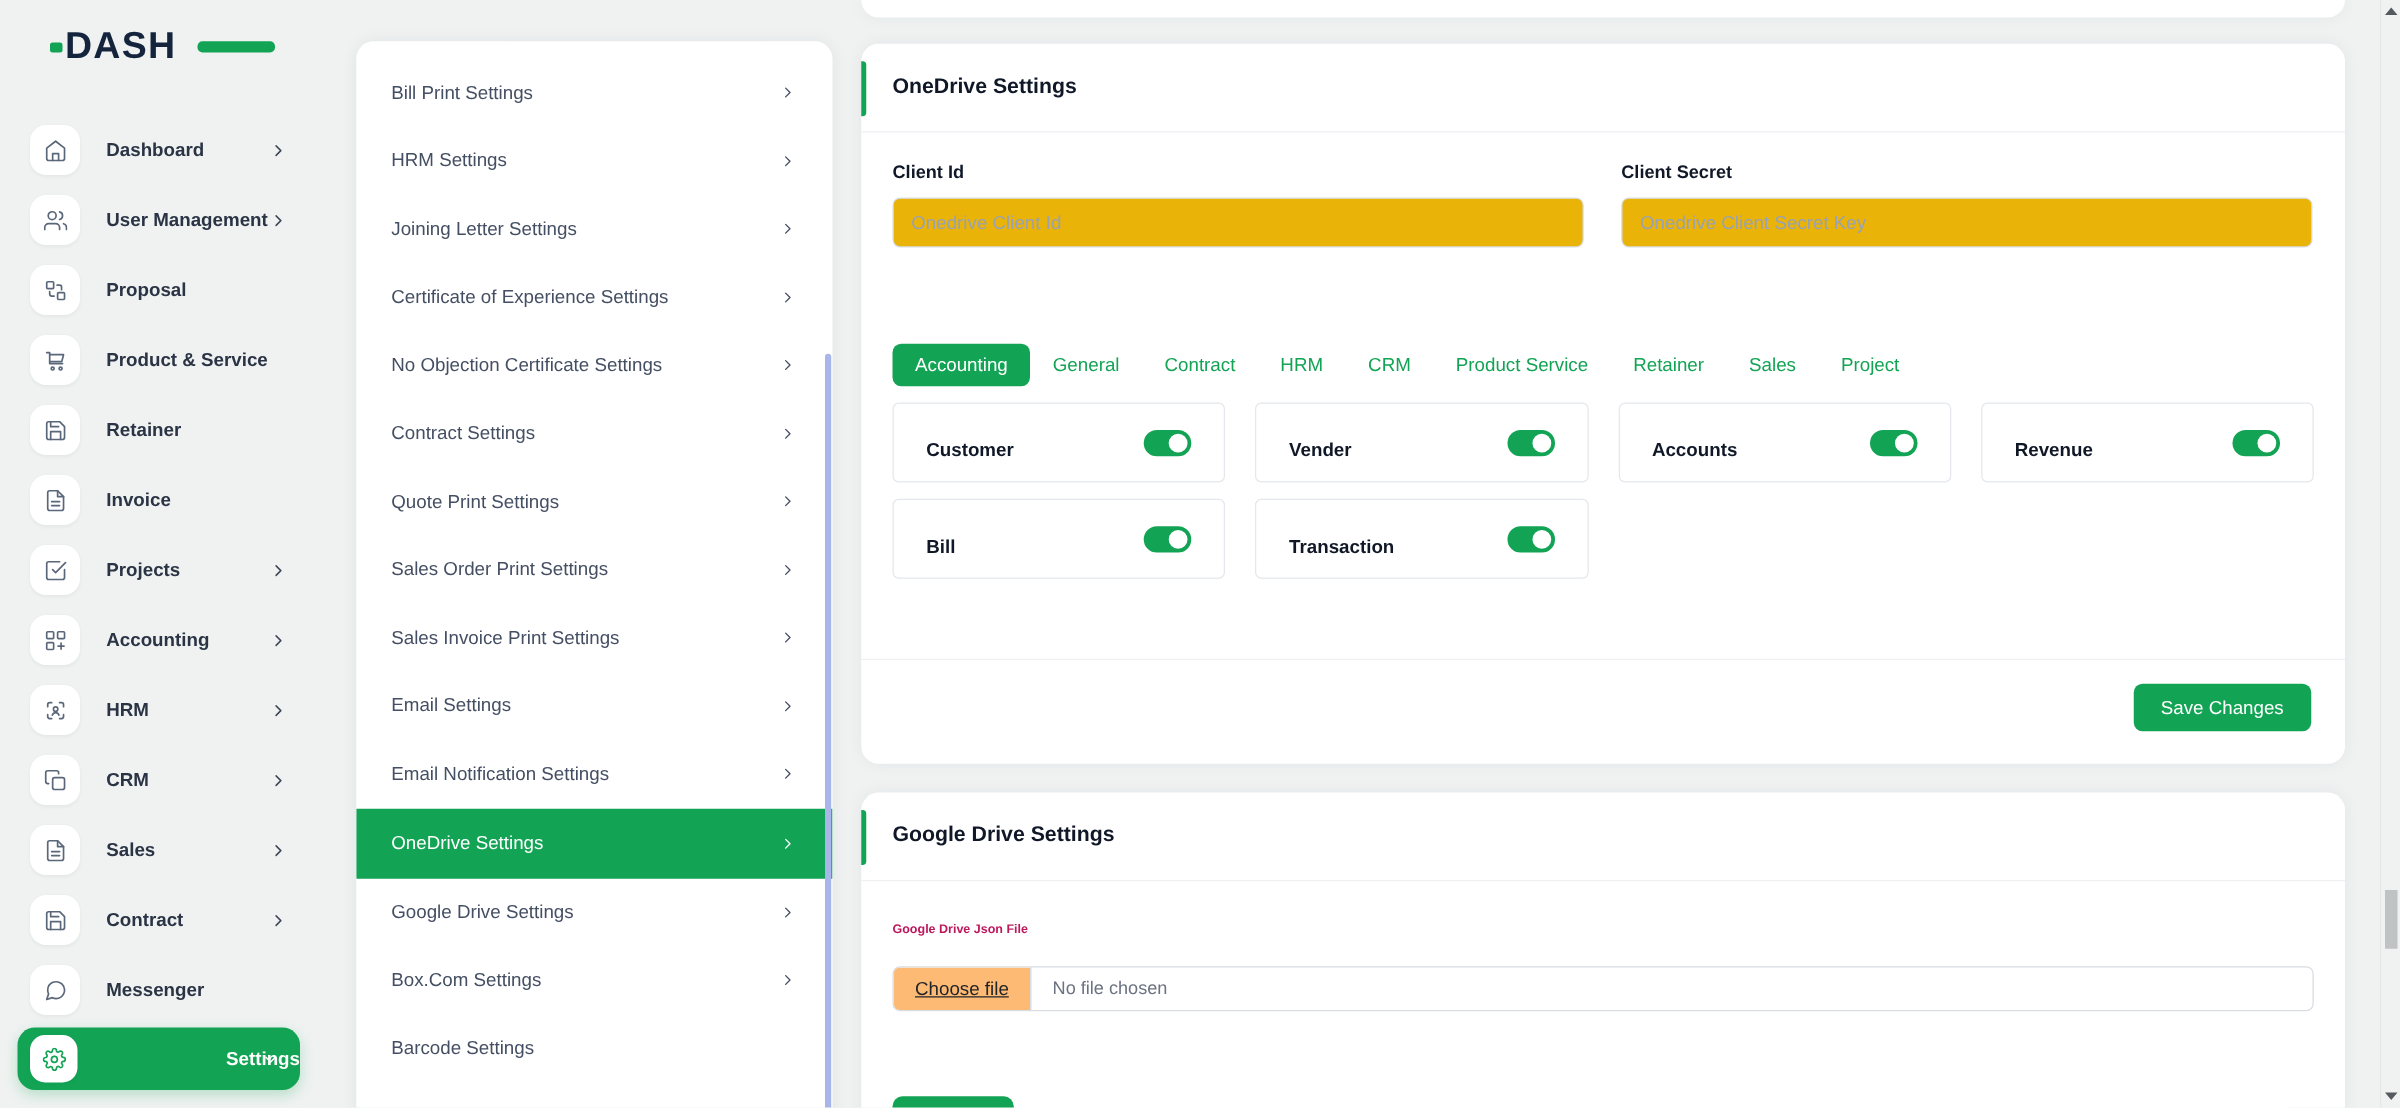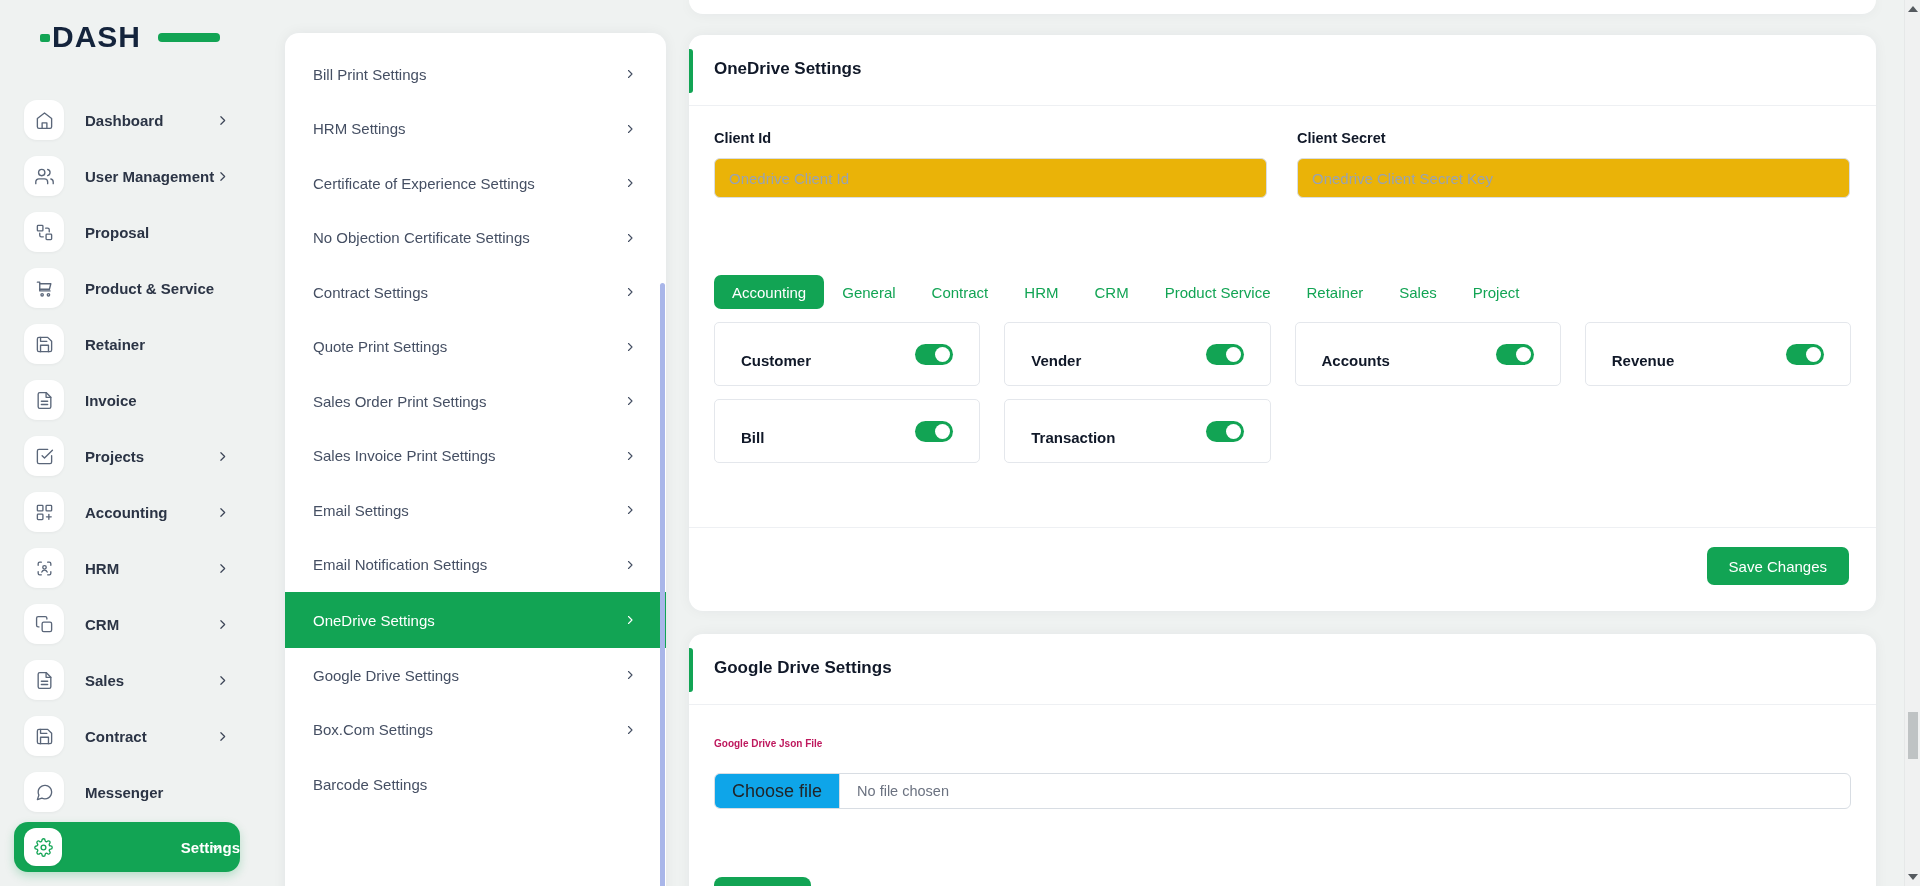--- a/index.html
+++ b/index.html
@@ -122,22 +122,22 @@
     cursor: pointer; font-family: "Liberation Sans", sans-serif;
   }
 
   .file-label { position: absolute; left: 25px; top: 104px; font-size: 10px; font-weight: 700; color: #be185d; }
   .file-input {
     position: absolute; left: 25px; top: 139px; width: 1137px; height: 36px;
     border: 1px solid #d8dde3; border-radius: 6px; background: #ffffff;
     display: flex; align-items: center; overflow: hidden; cursor: pointer;
   }
   .file-btn {
-    height: 100%; padding: 0 17px; background: #0ea5e9; border-right: 1px solid #d8dde3;
-    display: flex; align-items: center; font-size: 18px; color: #212529; flex: none;
+    height: 100%; padding: 0 17px; background: #fdba74; border-right: 1px solid #d8dde3;
+    display: flex; align-items: center; font-size: 15px; color: #212529; flex: none; text-decoration: underline;
   }
   .file-status { margin-left: 17px; font-size: 14.5px; color: #6b7280; }
   .partial-tab {
     position: absolute; left: 25px; top: 243px; width: 97px; height: 30px;
     background: #12a454; border-radius: 8px 8px 0 0;
   }
 
   
   .win-scrollbar {
     position: absolute; right: 0; top: 0; width: 16px; height: 886px;
@@ -357,20 +357,28 @@
       <div class="submenu-item">
         <span>Bill Print Settings</span>
         <span class="sm-chevron">
           <svg viewBox="0 0 24 24" fill="none" stroke="currentColor" stroke-width="2.2" stroke-linecap="round" stroke-linejoin="round">
             <polyline points="9 5 16 12 9 19"></polyline>
           </svg>
         </span>
       </div>
       <div class="submenu-item">
         <span>HRM Settings</span>
+        <span class="sm-chevron">
+          <svg viewBox="0 0 24 24" fill="none" stroke="currentColor" stroke-width="2.2" stroke-linecap="round" stroke-linejoin="round">
+            <polyline points="9 5 16 12 9 19"></polyline>
+          </svg>
+        </span>
+      </div>
+      <div class="submenu-item">
+        <span>Joining Letter Settings</span>
         <span class="sm-chevron">
           <svg viewBox="0 0 24 24" fill="none" stroke="currentColor" stroke-width="2.2" stroke-linecap="round" stroke-linejoin="round">
             <polyline points="9 5 16 12 9 19"></polyline>
           </svg>
         </span>
       </div>
       <div class="submenu-item">
         <span>Certificate of Experience Settings</span>
         <span class="sm-chevron">
           <svg viewBox="0 0 24 24" fill="none" stroke="currentColor" stroke-width="2.2" stroke-linecap="round" stroke-linejoin="round">

